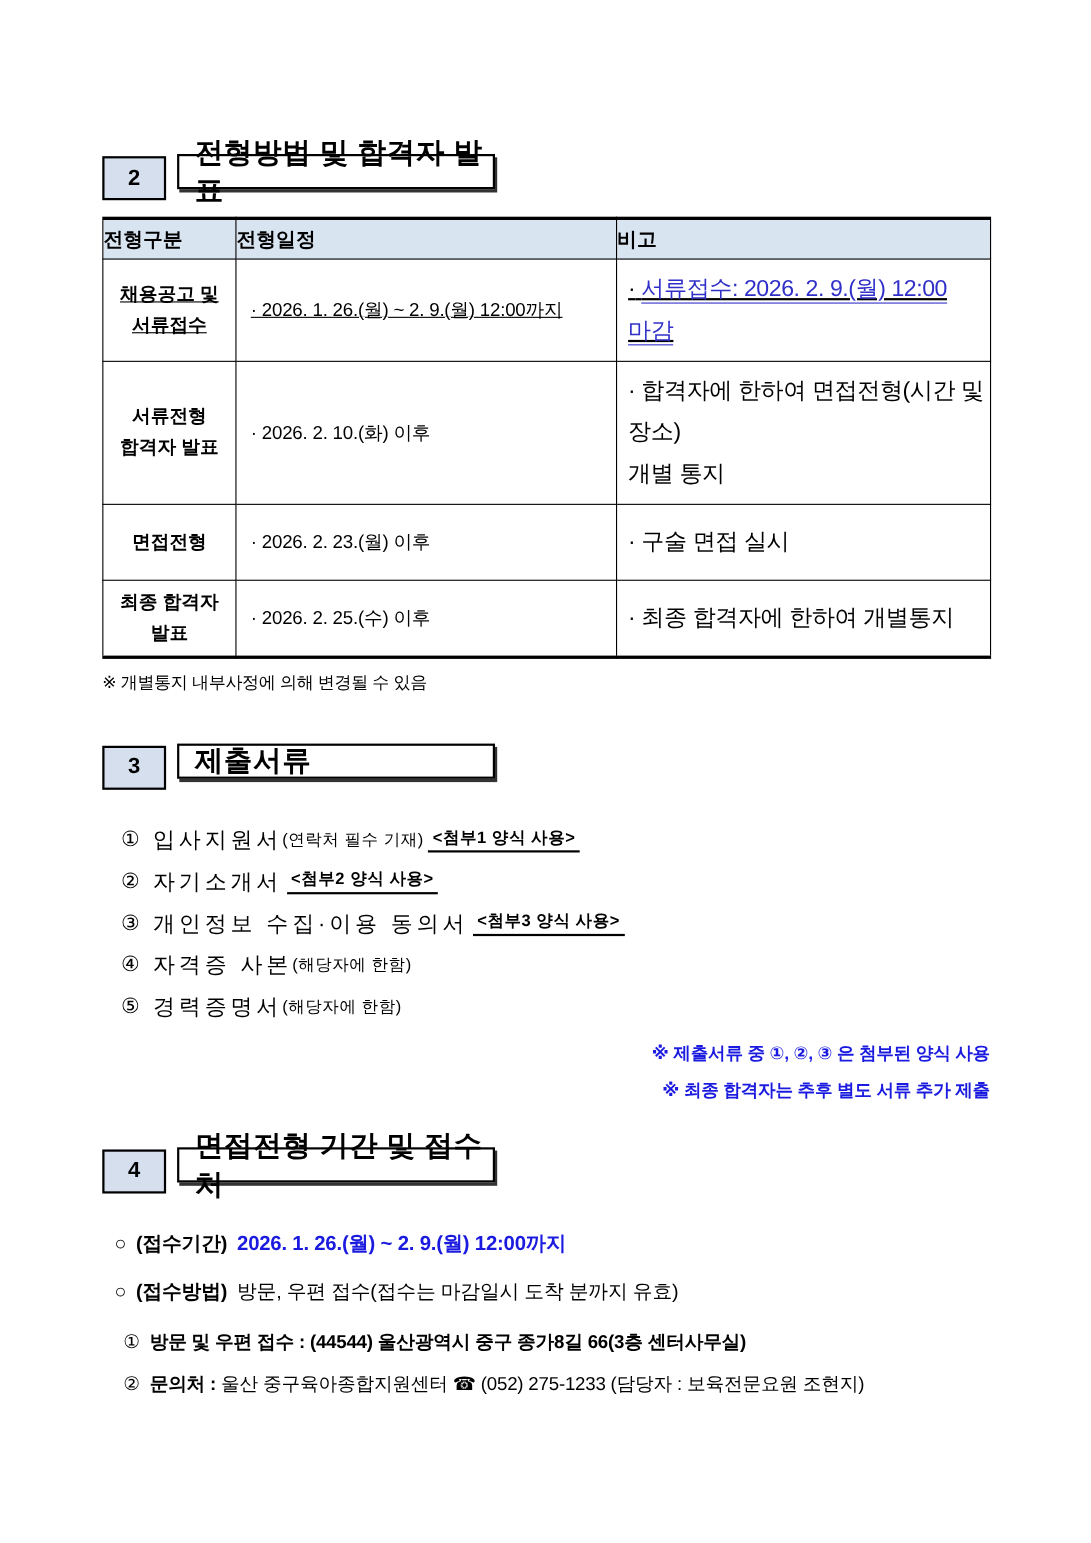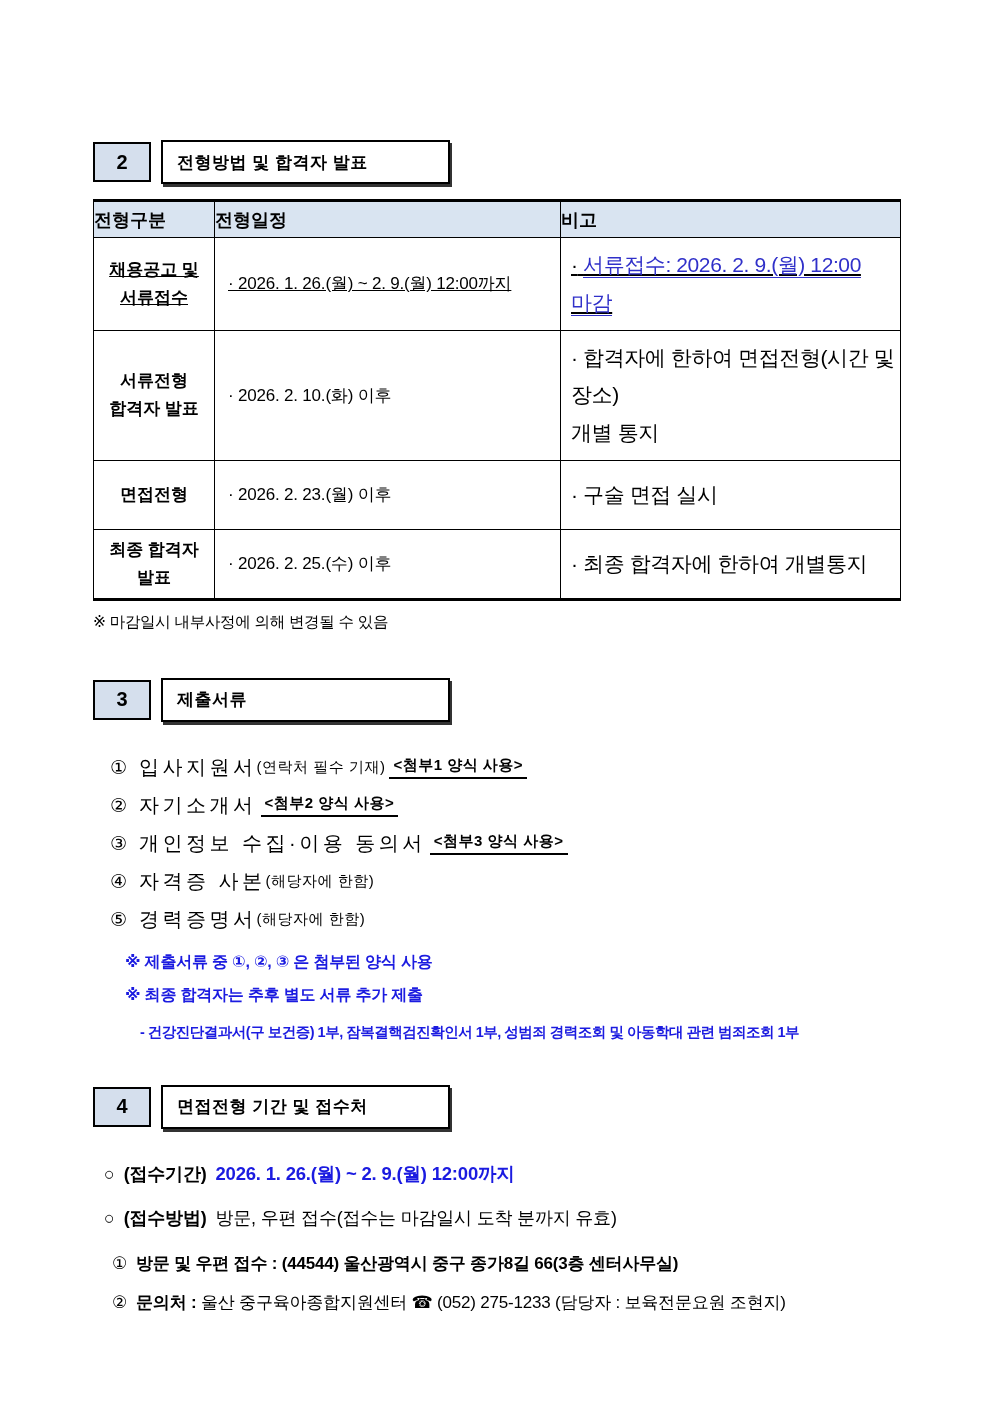--- a/index.html
+++ b/index.html
@@ -24,28 +24,28 @@
   .num-box{
     width:58px;height:40px;
     background:var(--num_box_bg);
     border:2px solid #000;
     display:flex;align-items:center;justify-content:center;
     font-size:20px;font-weight:bold;
     flex:0 0 auto;
   }
   .title-box{
     margin-left:10px;
-    width:289px;height:44px;
+    width:289px;height:32px;
     margin-top:-2px;
     border:2px solid #000;
     background:#fff;
     box-shadow:2px 3px 0 rgba(0,0,0,0.8);
     display:flex;align-items:center;
     padding-left:14px;
-    font-size:17px;font-weight:bold;
+    font-size:26px;font-weight:bold;
     letter-spacing:0.5px;
   }
   
   table.sched{
     margin-top:15px;
     width:807px;
     border-collapse:collapse;
     border-top:3px solid #000;
     border-bottom:3px solid #000;
     border-left:1px solid #000;
@@ -100,20 +100,21 @@
     padding:0 4px 2px 4px;margin-left:4px;
     letter-spacing:0.5px;
   }
   .iattach:empty{display:none;border:none;padding:0;}
   .blue-note{
     margin-left:32px;margin-top:14px;
     font-size:16px;font-weight:bold;
     color:var(--accent_blue);
     letter-spacing:-0.2px;
     height:19px;
+    text-align:right;
   }
   .blue-note.first{margin-top:13px;}
   .blue-subnote{
     margin-left:47px;margin-top:19px;
     font-size:14.5px;font-weight:bold;
     color:var(--accent_blue);
     letter-spacing:-0.5px;
   }
   
   .sec4-header{margin-top:45px;}
@@ -173,21 +174,21 @@
       </tr>
       <tr class="r4">
         <td class="cat">최종 합격자
 발표</td>
         <td class="sch">· 2026. 2. 25.(수) 이후</td>
         <td class="note">· 최종 합격자에 한하여 개별통지</td>
       </tr>
     </tbody>
   </table>
 
-  <div class="footnote">※ 마감일시 내부사정에 의해 변경될 수 있음</div>
+  <div class="footnote">※ 개별통지 내부사정에 의해 변경될 수 있음</div>
 
   <div class="sec-header sec3-header">
     <div class="num-box">3</div>
     <div class="title-box">제출서류</div>
   </div>
 
   <div class="doc-items">
     <div class="doc-item">
       <span class="inum">①</span>
         <span class="imain">입사지원서</span>
@@ -211,21 +212,20 @@
     </div>
     <div class="doc-item">
       <span class="inum">⑤</span>
         <span class="imain">경력증명서</span>
         <span class="iparen">(해당자에 한함)</span>
     </div>
   </div>
 
   <div class="blue-note first">※ 제출서류 중 ①, ②, ③ 은 첨부된 양식 사용</div>
   <div class="blue-note">※ 최종 합격자는 추후 별도 서류 추가 제출</div>
-  <div class="blue-subnote">- 건강진단결과서(구 보건증) 1부, 잠복결핵검진확인서 1부, 성범죄 경력조회 및 아동학대 관련 범죄조회 1부</div>
 
   <div class="sec-header sec4-header">
     <div class="num-box">4</div>
     <div class="title-box">면접전형 기간 및 접수처</div>
   </div>
 
   <div class="s4line l1">
     <span class="circ">○</span><span class="lbl">(접수기간)</span><span class="bluebold">2026. 1. 26.(월) ~ 2. 9.(월) 12:00까지</span>
   </div>
   <div class="s4line l3">

